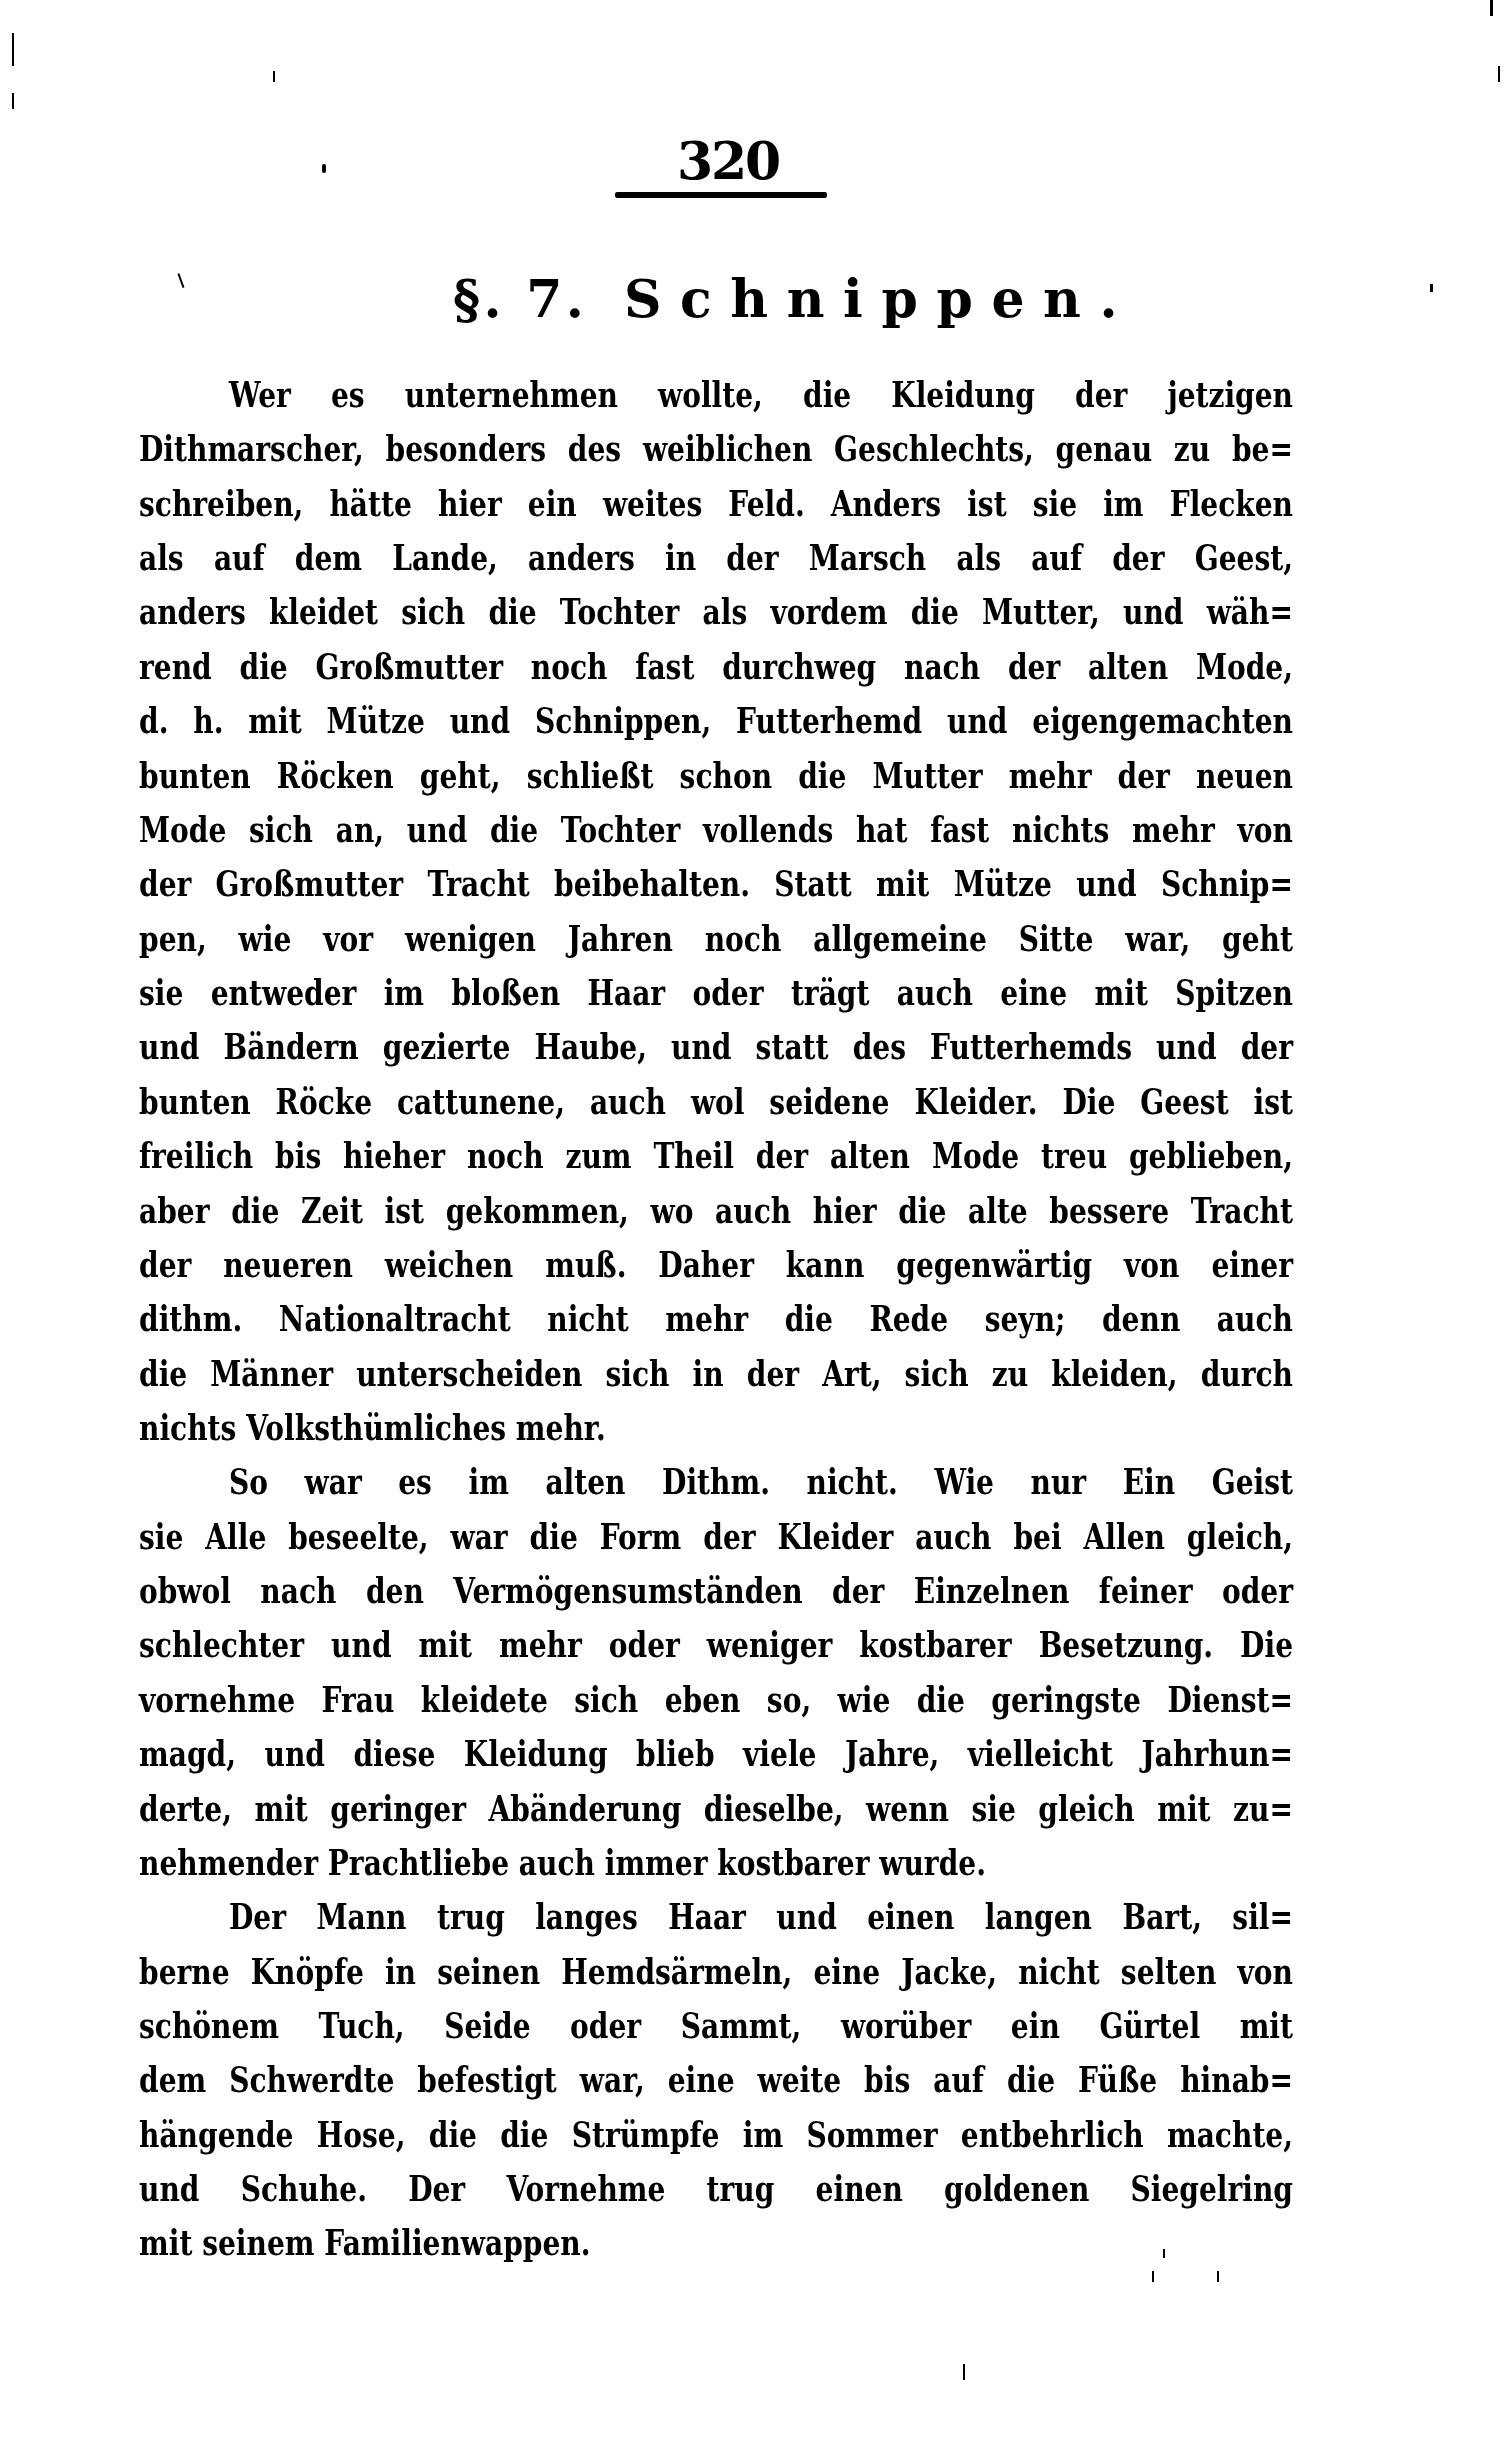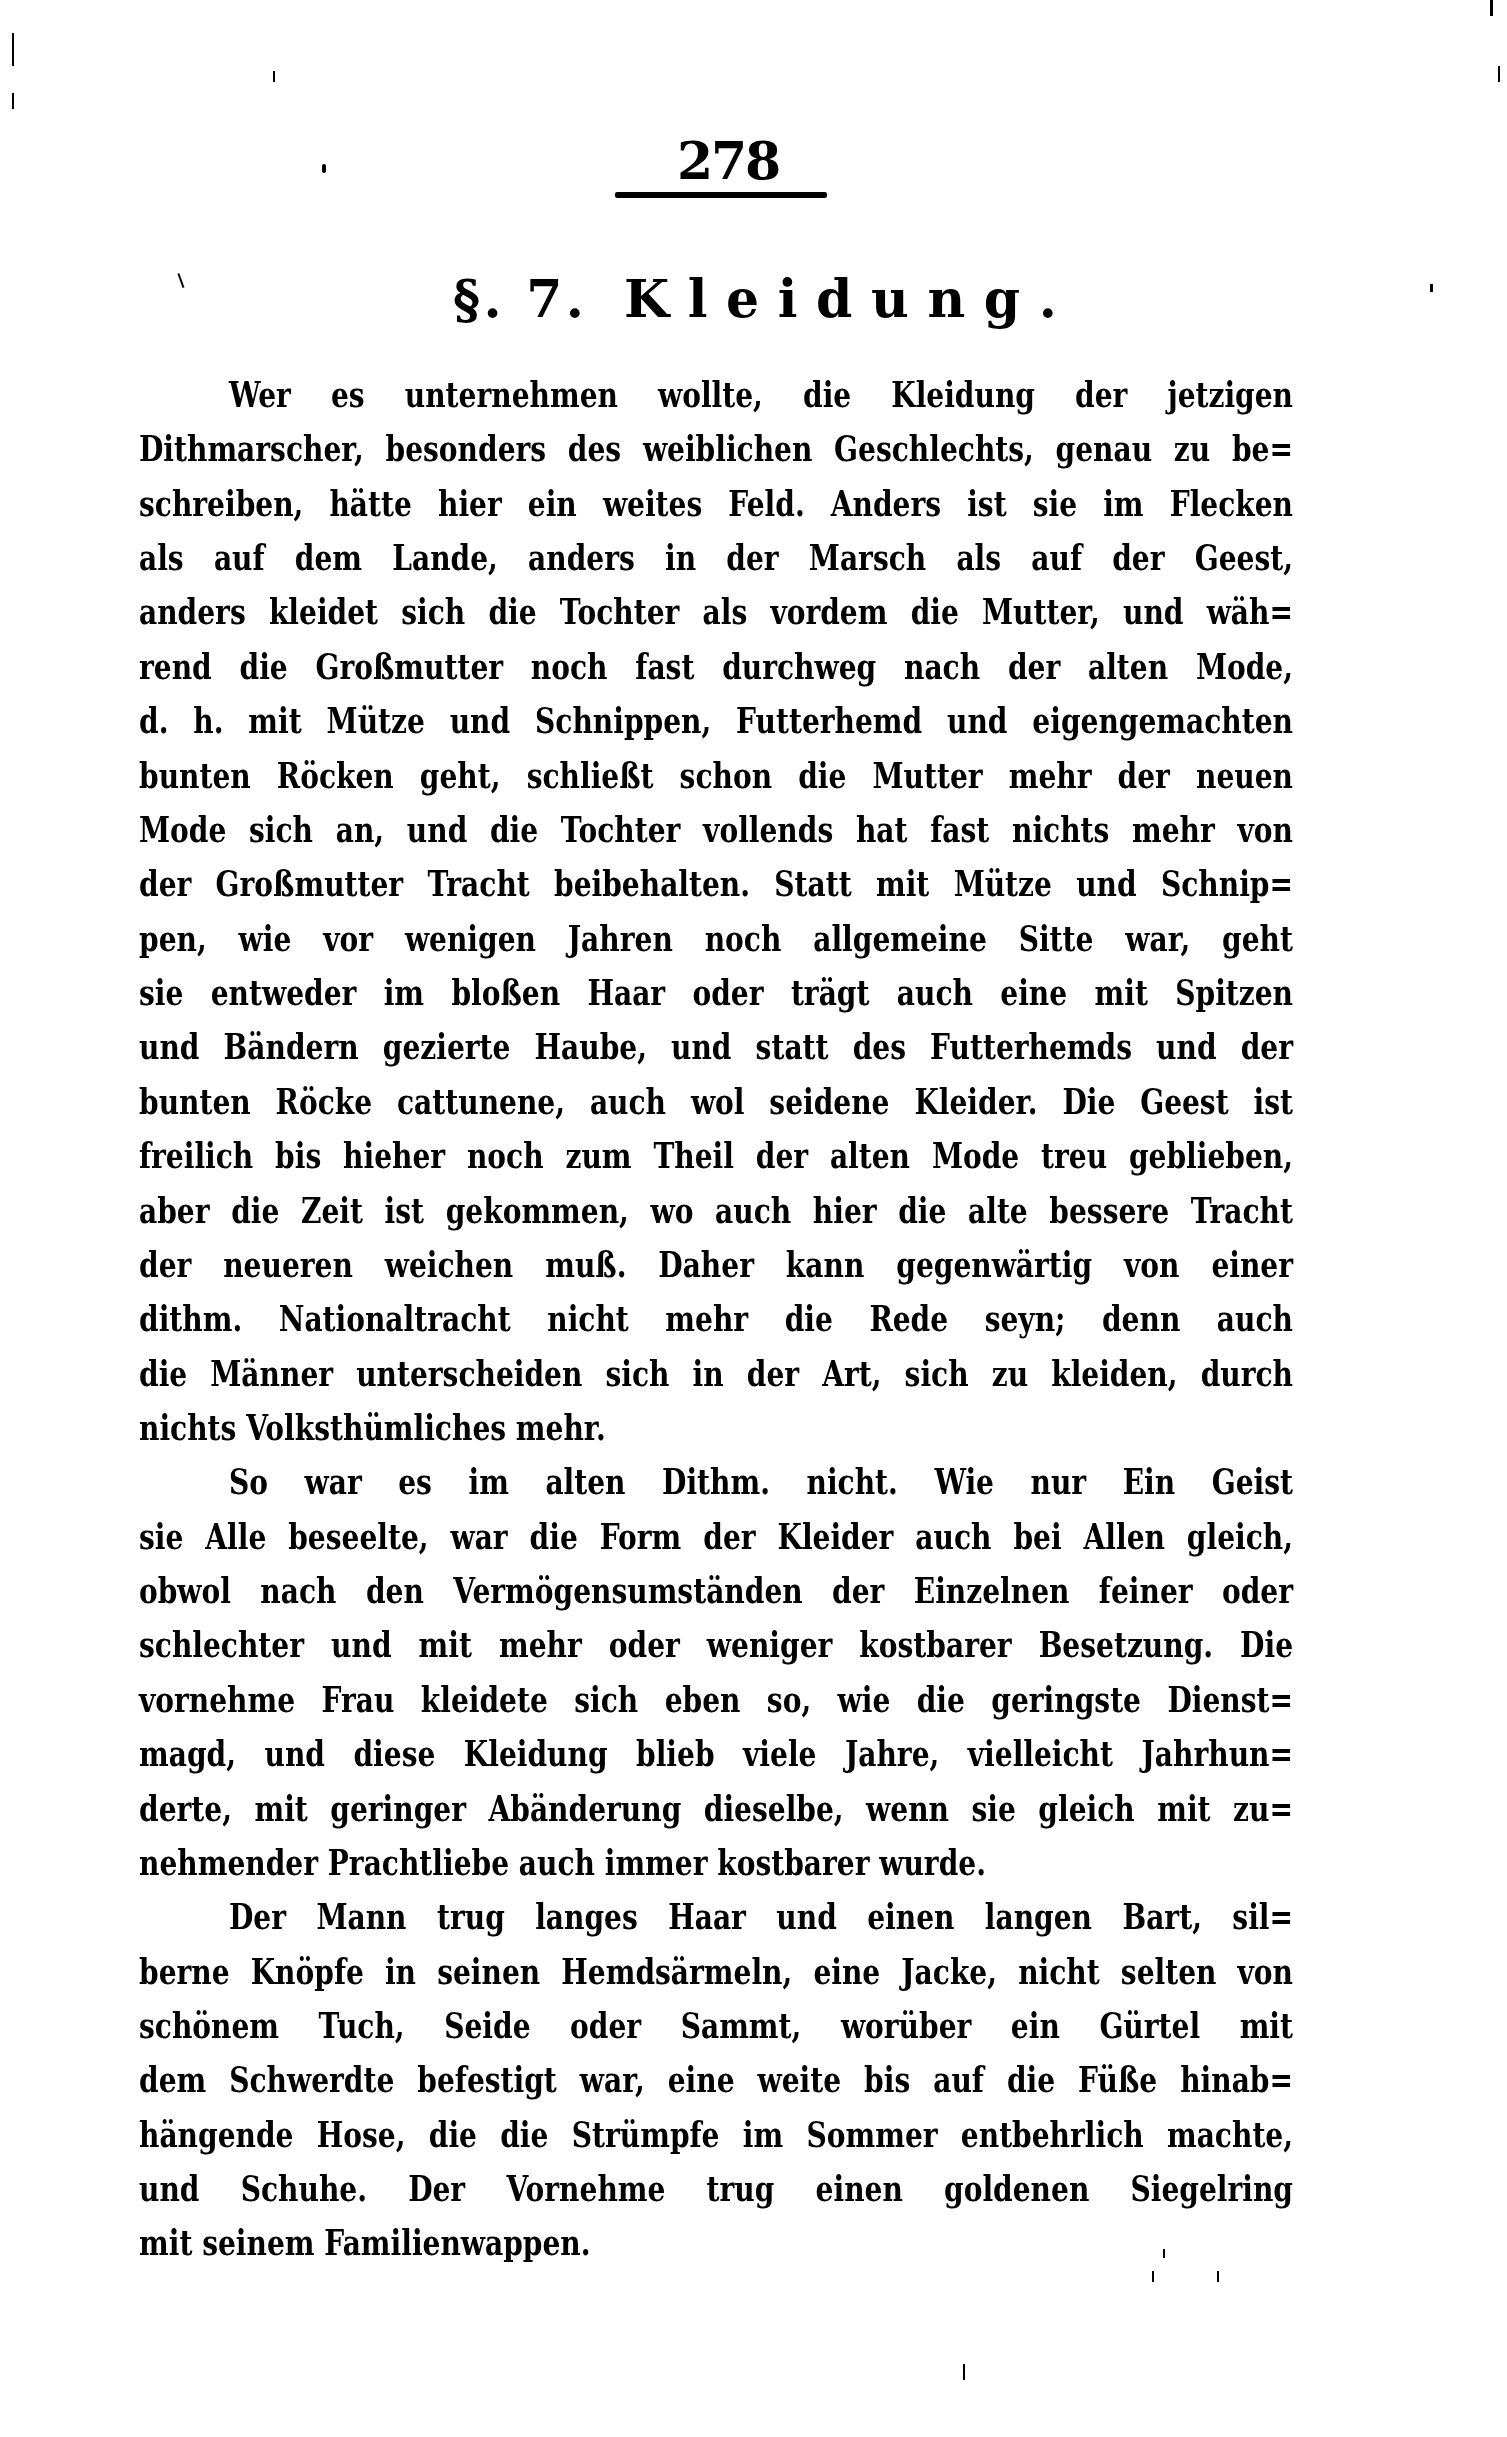--- a/index.html
+++ b/index.html
@@ -85,26 +85,26 @@
   .speck {
     position: absolute;
     background: #000;
   }
 </style>
 </head>
 <body>
 
 <div class="page">
 
-  <div class="page-number">278</div>
+  <div class="page-number">320</div>
   <div class="header-rule"></div>
 
   <div class="heading">
     <span class="sect">§. 7.</span>
-    <span class="title">Kleidung.</span>
+    <span class="title">Schnippen.</span>
   </div>
 
   <div class="body-text">
 
     <div>
       <div class="line indent" style="top:0px">Wer es unternehmen wollte, die Kleidung der jetzigen</div>
       <div class="line" style="top:54px">Dithmarscher, besonders des weiblichen Geschlechts, genau zu be=</div>
       <div class="line" style="top:109px">schreiben, hätte hier ein weites Feld.  Anders ist sie im Flecken</div>
       <div class="line" style="top:163px">als auf dem Lande, anders in der Marsch als auf der Geest,</div>
       <div class="line" style="top:217px">anders kleidet sich die Tochter als vordem die Mutter, und wäh=</div>

